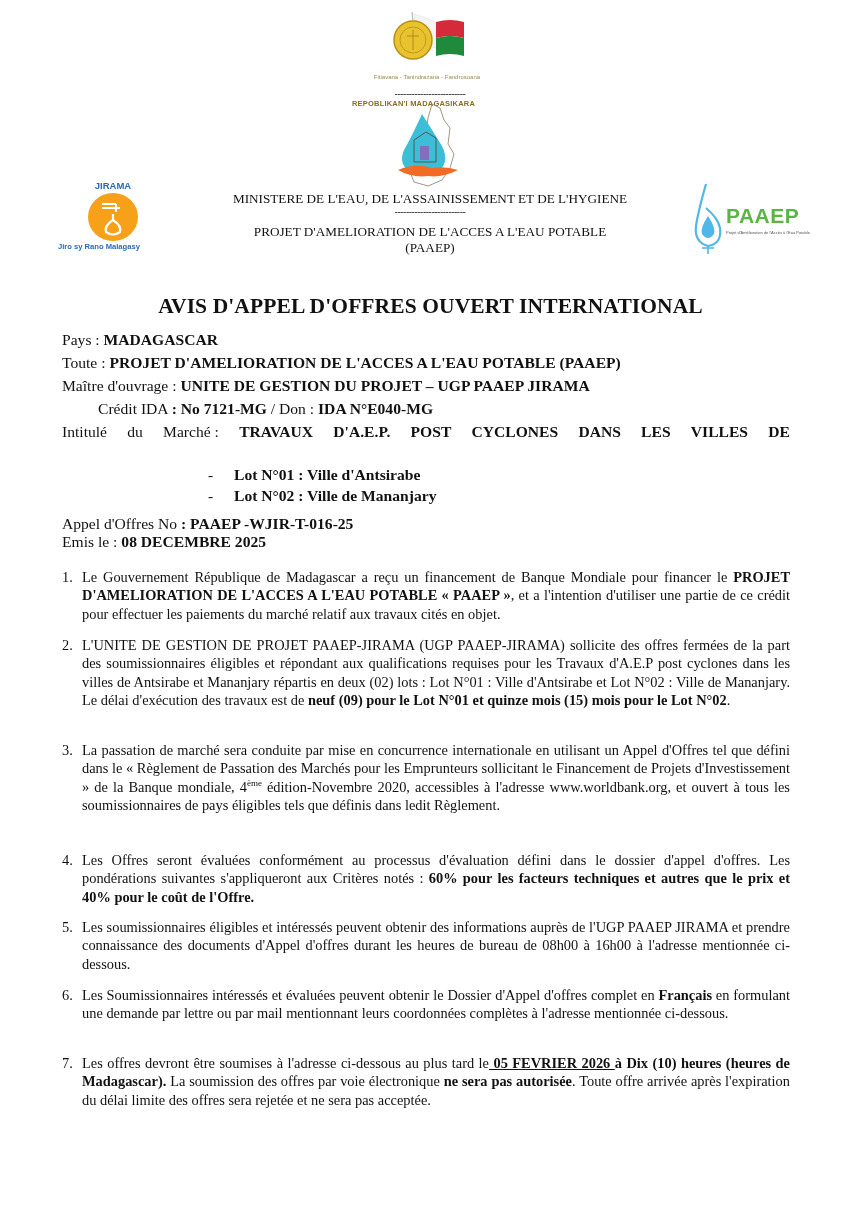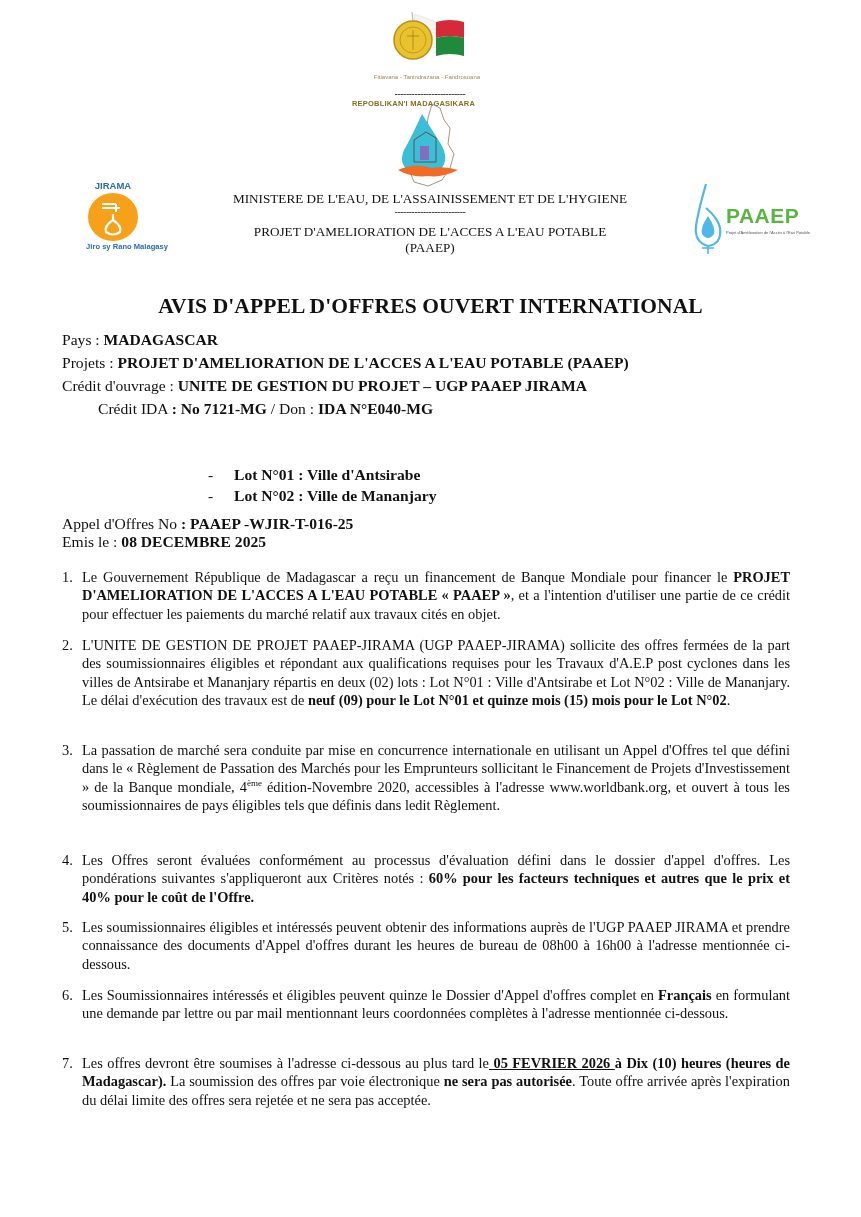--- a/index.html
+++ b/index.html
@@ -19,21 +19,21 @@
   .coat-sub { position: absolute; left: 0; top: 66px; width: 150px; text-align: center;
     font-family: "Liberation Sans", sans-serif; font-size: 6px; color: #9a8a5a; line-height: 7px; }
   .dash { font-family: "Liberation Sans", sans-serif; font-size: 10px; color: #333; letter-spacing: -0.5px; text-align: center; white-space: nowrap; }
   #dash1 { left: 330px; top: 88px; width: 200px; }
 
   #paaep-center { left: 392px; top: 100px; width: 75px; height: 90px; }
 
   #jirama { left: 58px; top: 180px; width: 110px; height: 78px; }
   .jirama-top { position: absolute; left: 0; top: 0; width: 110px; text-align: center;
     font-family: "Liberation Sans", sans-serif; font-size: 9.5px; font-weight: bold; color: #2a6bb5; }
-  .jirama-bottom { position: absolute; left: 0; top: 62px; width: 110px; text-align: right;
+  .jirama-bottom { position: absolute; left: 0; top: 62px; width: 110px; text-align: left;
     font-family: "Liberation Sans", sans-serif; font-size: 7.6px; font-weight: bold; color: #2a6bb5; white-space: nowrap; }
 
   #paaep-right { left: 692px; top: 182px; width: 110px; height: 72px; }
   .paaep-word { position: absolute; left: 34px; top: 22px; font-family: "Liberation Sans", sans-serif;
     font-size: 21px; font-weight: bold; color: #5bb543; letter-spacing: 0.5px; }
   .paaep-tag { position: absolute; left: 34px; top: 48px; font-family: "Liberation Sans", sans-serif;
     font-size: 4px; color: #555; white-space: nowrap; }
 
   .ministry { left: 180px; width: 500px; text-align: center; font-size: 13.2px; line-height: 16px; white-space: nowrap; }
   #ministry-line1 { top: 191px; }
@@ -125,29 +125,42 @@
 <div id="dash2" class="abs dash">-------------------------</div>
 <div id="ministry-line2" class="abs ministry">PROJET D'AMELIORATION DE L'ACCES A L'EAU POTABLE</div>
 <div id="ministry-line3" class="abs ministry">(PAAEP)</div>
 
 <div id="doc-title" class="abs">AVIS D'APPEL D'OFFRES OUVERT INTERNATIONAL</div>
 
 <div id="f-pays" class="abs field">
   <span>Pays : </span><span class="b">MADAGASCAR</span>
 </div>
 <div id="f-projet" class="abs field">
-  <span>Projets : </span><span class="b">PROJET D'AMELIORATION DE L'ACCES A L'EAU POTABLE (PAAEP)</span>
+  <span>Toute : </span><span class="b">PROJET D'AMELIORATION DE L'ACCES A L'EAU POTABLE (PAAEP)</span>
 </div>
 <div id="f-maitre" class="abs field">
-  <span>Crédit d'ouvrage : </span><span class="b">UNITE DE GESTION DU PROJET – UGP PAAEP JIRAMA</span>
+  <span>Maître d'ouvrage : </span><span class="b">UNITE DE GESTION DU PROJET – UGP PAAEP JIRAMA</span>
 </div>
 <div id="f-credit" class="abs field">
   <span>Crédit IDA </span><span class="b">: No 7121-MG</span><span> / Don : </span><span class="b">IDA N°E040-MG</span>
 </div>
 <div id="f-intitule" class="abs field">
+  <div class="intitule-row1">
+    <span>Intitulé</span>
+    <span>du</span>
+    <span>Marché :</span>
+    <span class="b">TRAVAUX</span>
+    <span class="b">D'A.E.P.</span>
+    <span class="b">POST</span>
+    <span class="b">CYCLONES</span>
+    <span class="b">DANS</span>
+    <span class="b">LES</span>
+    <span class="b">VILLES</span>
+    <span class="b">DE</span>
+  </div>
 </div>
 <div id="lot1" class="abs lot">
   <span class="dash-mark">-</span><span>Lot N°01 : Ville d'Antsirabe</span>
 </div>
 <div id="lot2" class="abs lot">
   <span class="dash-mark">-</span><span>Lot N°02 : Ville de Mananjary</span>
 </div>
 <div id="f-ao" class="abs field">
   <span>Appel d'Offres No </span><span class="b">: PAAEP -WJIR-T-016-25</span>
 </div>
@@ -170,18 +183,18 @@
 <div id="item4" class="abs item">
   <span class="num">4.</span>
   <div class="txt"><span>Les Offres seront évaluées conformément au processus d'évaluation défini dans le dossier d'appel d'offres. Les pondérations suivantes s'appliqueront aux Critères notés : </span><span class="b">60% pour les facteurs techniques et autres que le prix et 40% pour le coût de l'Offre.</span></div>
 </div>
 <div id="item5" class="abs item">
   <span class="num">5.</span>
   <div class="txt"><span>Les soumissionnaires éligibles et intéressés peuvent obtenir des informations auprès de l'UGP PAAEP JIRAMA et prendre connaissance des documents d'Appel d'offres durant les heures de bureau de 08h00 à 16h00 à l'adresse mentionnée ci-dessous.</span></div>
 </div>
 <div id="item6" class="abs item">
   <span class="num">6.</span>
-  <div class="txt"><span>Les Soumissionnaires intéressés et éligibles peuvent quinze le Dossier d'Appel d'offres complet en </span><span class="b">Français</span><span> en formulant une demande par lettre ou par mail mentionnant leurs coordonnées complètes à l'adresse mentionnée ci-dessous.</span></div>
+  <div class="txt"><span>Les Soumissionnaires intéressés et évaluées peuvent obtenir le Dossier d'Appel d'offres complet en </span><span class="b">Français</span><span> en formulant une demande par lettre ou par mail mentionnant leurs coordonnées complètes à l'adresse mentionnée ci-dessous.</span></div>
 </div>
 <div id="item7" class="abs item">
   <span class="num">7.</span>
   <div class="txt"><span>Les offres devront être soumises à l'adresse ci-dessous au plus tard le</span><span class="b u"> 05 FEVRIER 2026 </span><span class="b">à Dix (10) heures (heures de Madagascar).</span><span> La soumission des offres par voie électronique </span><span class="b">ne sera pas autorisée</span><span>. Toute offre arrivée après l'expiration du délai limite des offres sera rejetée et ne sera pas acceptée.</span></div>
 </div>
 
 </body></html>

